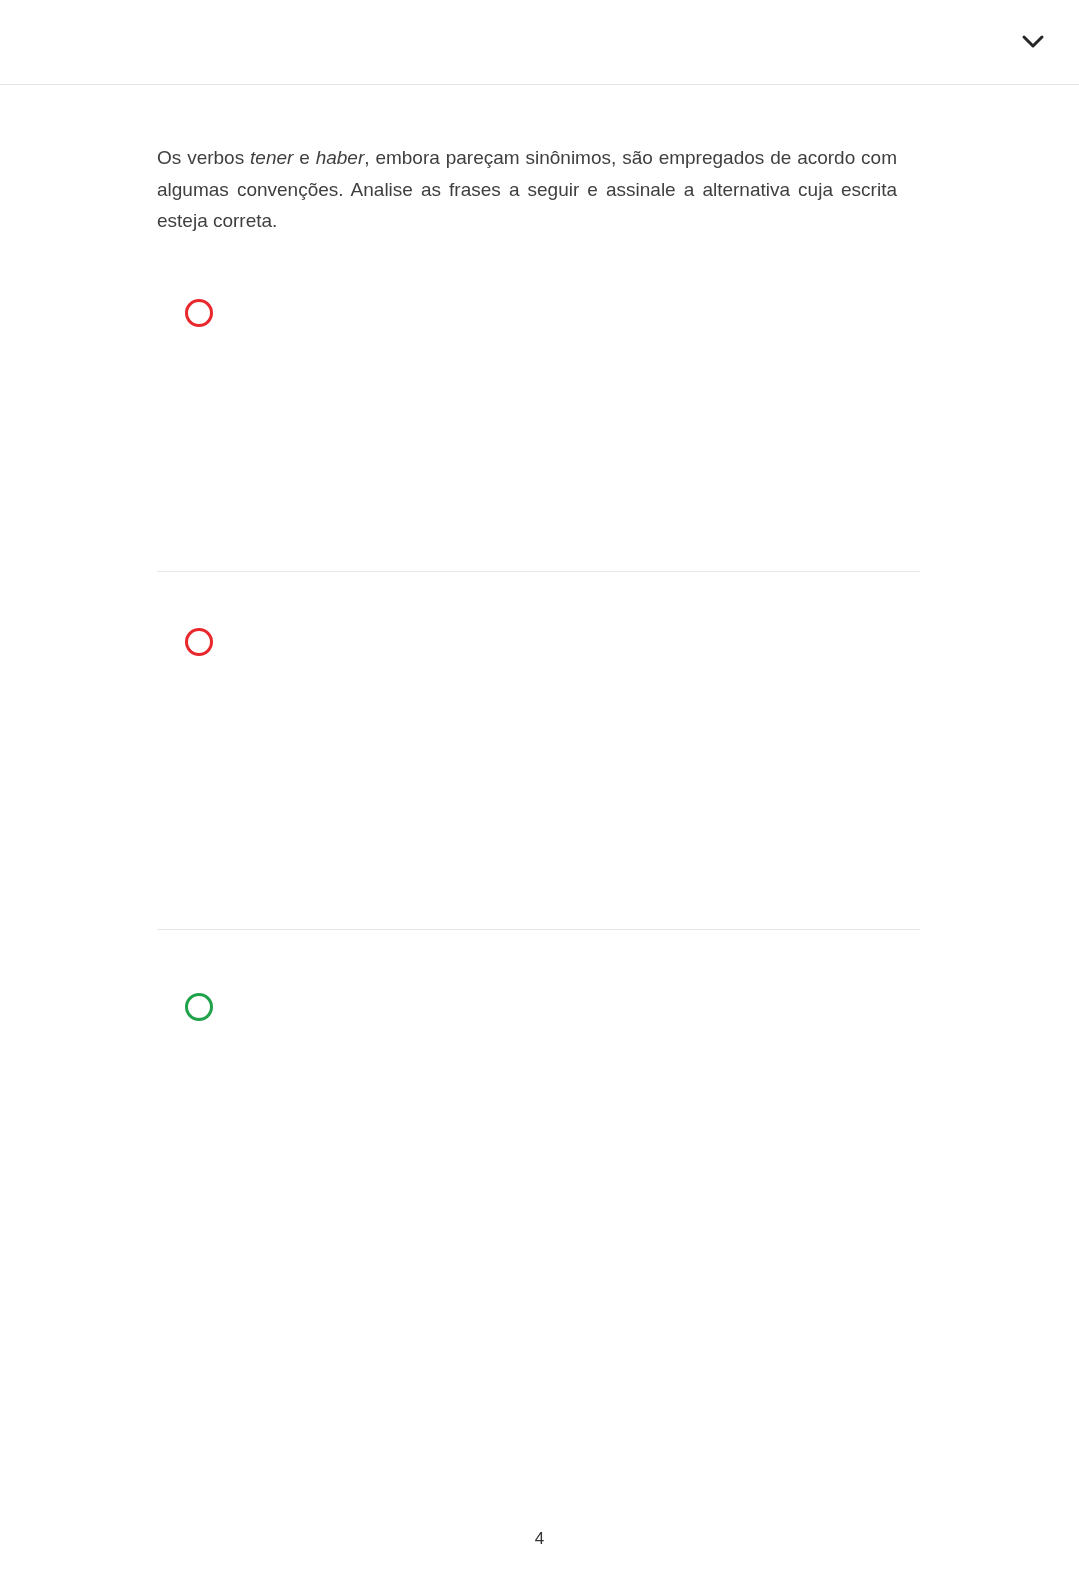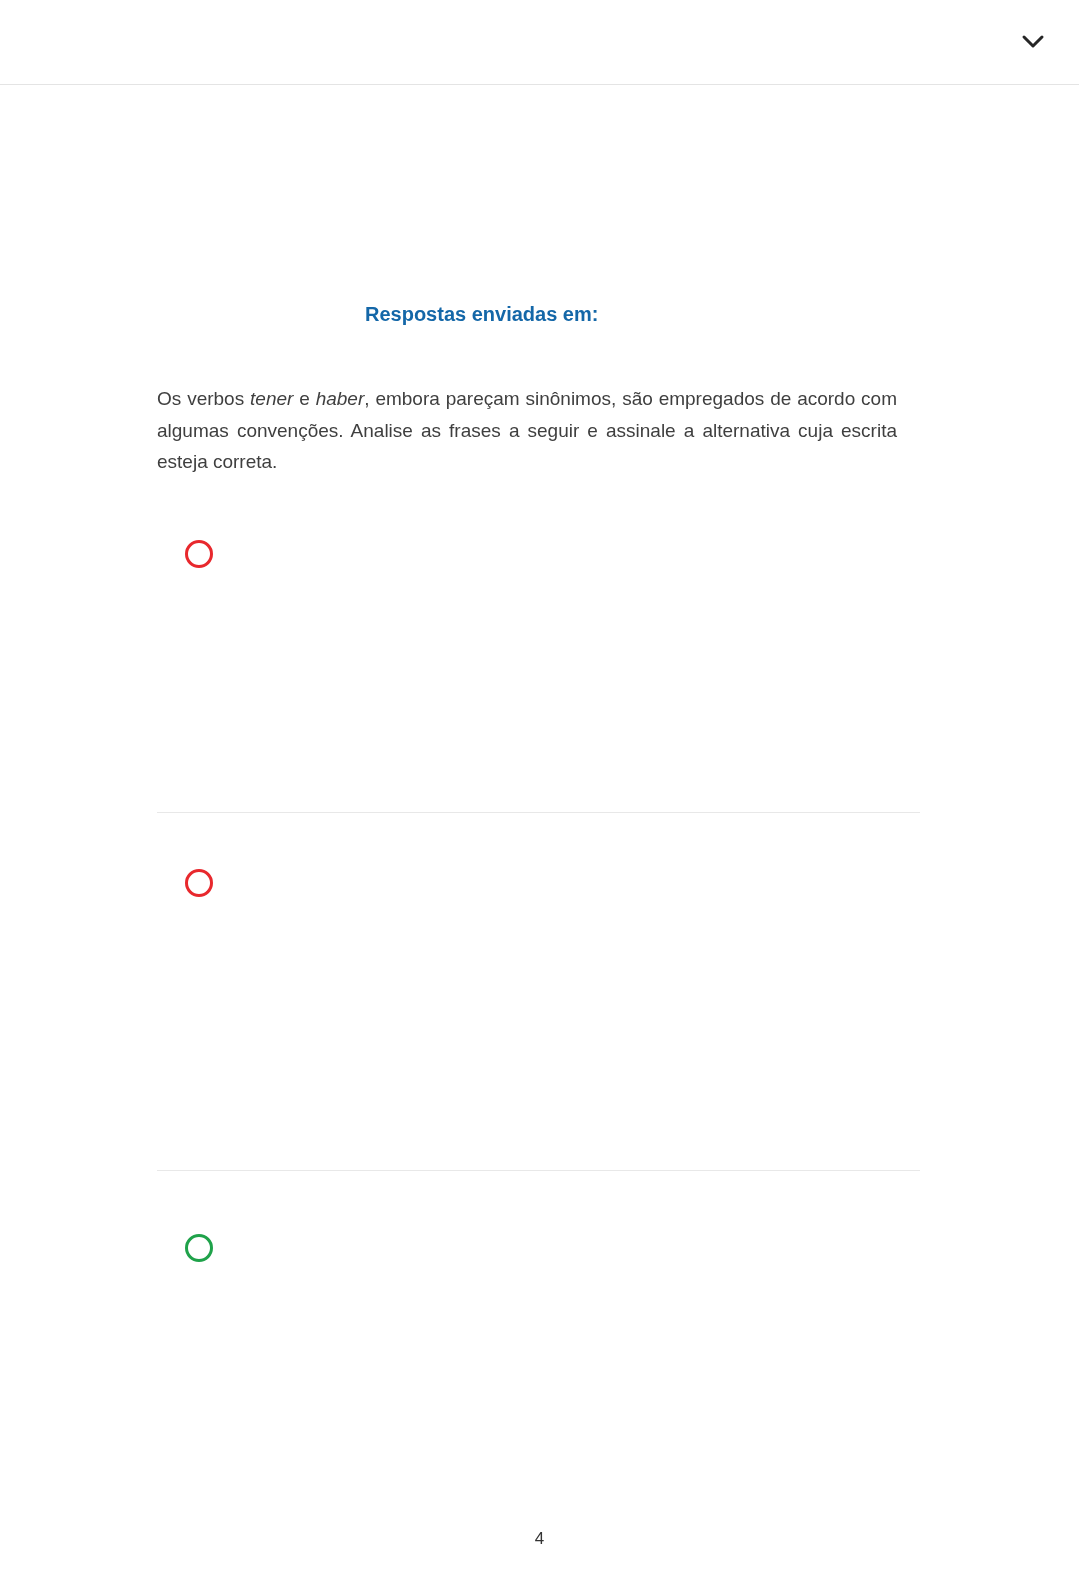--- a/index.html
+++ b/index.html
@@ -113,21 +113,20 @@
     <span>
       <svg width="24" height="16" viewBox="0 0 24 16">
         <polyline points="3,3 12,12 21,3" fill="none" stroke="#262626" stroke-width="3" stroke-linecap="round" stroke-linejoin="round"></polyline>
       </svg>
     </span>
   </button>
 </header>
 
 <main class="content">
 
-  <div class="page-title">Respostas enviadas em:</div>
 
   <p class="question-text"><span>Os verbos </span><em>tener</em><span> e </span><em>haber</em><span>, embora pareçam sinônimos, são empregados de acordo com algumas convenções. Analise as frases a seguir e assinale a alternativa cuja escrita esteja correta.</span></p>
 
   <div class="options">
 
     <div class="option-row">
       <button class="radio" style="border-color: rgb(232, 40, 45);"></button>
     </div>
 
     <div class="option-row">

